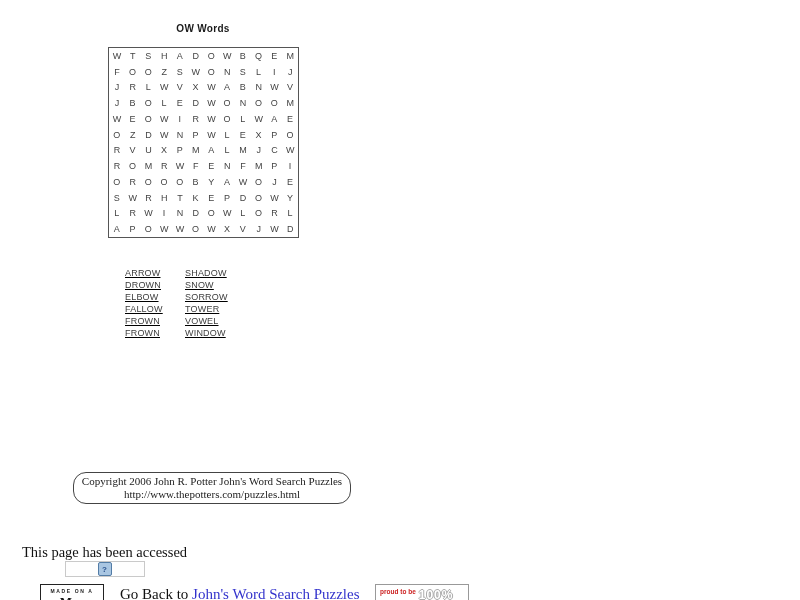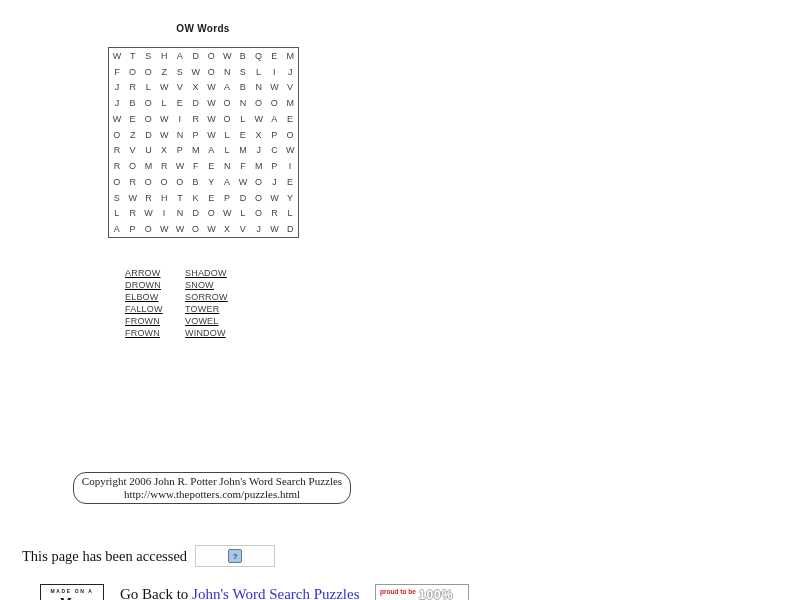--- a/index.html
+++ b/index.html
@@ -64,21 +64,21 @@
     margin-left: 8px;
   }
 
   
   .access-line {
     position: absolute;
     top: 544px; left: 22px;
     display: flex; align-items: center;
     font-family: "Liberation Serif", serif;
     font-size: 14.5px; color: #111;
-    height: 24px; white-space: nowrap;
+    height: 24px; white-space: nowrap; flex-direction: column;
   }
   .counter-box {
     width: 78px; height: 20px;
     margin: 0 8px;
     border: 1px solid #c9c9c9;
     background: #fefefe;
     display: flex; align-items: center; justify-content: center;
   }
   .broken-img-icon {
     width: 12px; height: 12px;

